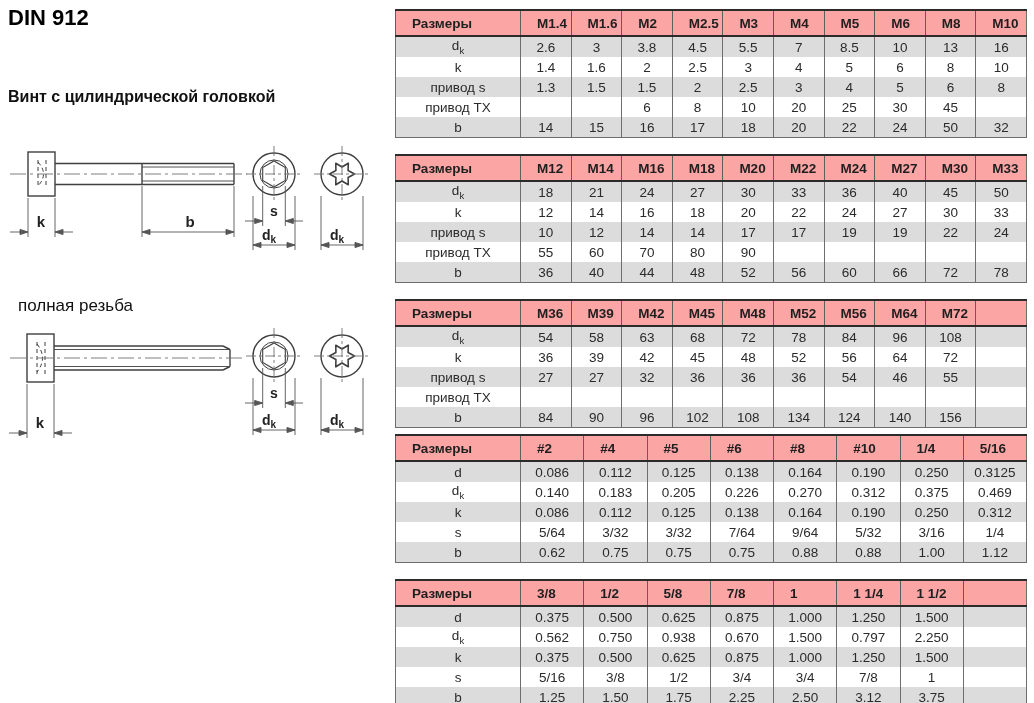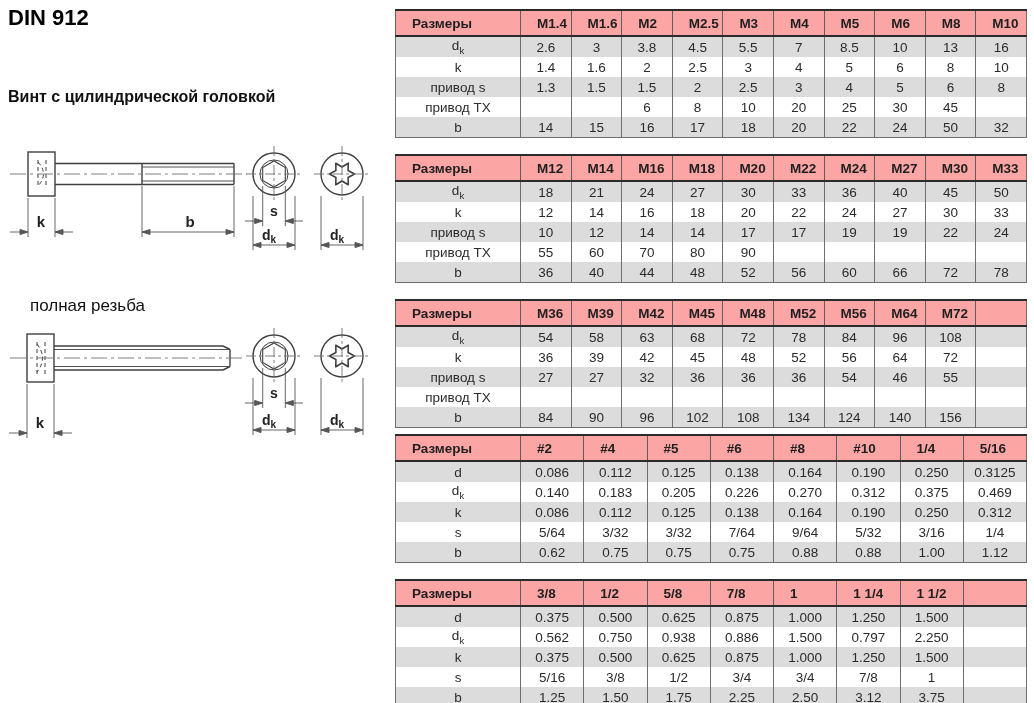--- a/index.html
+++ b/index.html
@@ -3,21 +3,21 @@
 <meta charset="utf-8">
 <style>
   html,body{margin:0;padding:0;}
   body{
     width:1034px;height:703px;background:#ffffff;position:relative;
     font-family:"Liberation Sans",sans-serif;color:#1a1a1a;overflow:hidden;
   }
   .titleblock{position:absolute;left:8px;top:2px;}
   .title-line{font-size:22px;font-weight:bold;color:#000;line-height:32px;letter-spacing:0px;}
   .subtitle{position:absolute;left:8px;top:88px;font-size:16px;color:#111;font-weight:bold;}
-  .full-thread{position:absolute;left:30px;top:296px;font-size:17px;color:#111;}
+  .full-thread{position:absolute;left:18px;top:296px;font-size:17px;color:#111;}
   .drawing1{position:absolute;left:2px;top:136px;}
   .drawing2{position:absolute;left:2px;top:320px;}
   svg text{font-family:"Liberation Sans",sans-serif;font-weight:bold;fill:#222;}
 
   .tables{position:absolute;left:395px;top:9px;width:632px;}
   table{
     border-collapse:collapse;table-layout:fixed;width:632px;
     font-size:13.5px;color:#2b2b2b;
     border:1px solid #6e6e6e;border-top:2px solid #2b2b2b;
   }
@@ -631,21 +631,21 @@
           <td>1.000</td>
           <td>1.250</td>
           <td>1.500</td>
           <td></td>
         </tr>
         <tr>
           <td>d<sub>k</sub></td>
           <td>0.562</td>
           <td>0.750</td>
           <td>0.938</td>
-          <td>0.886</td>
+          <td>0.670</td>
           <td>1.500</td>
           <td>0.797</td>
           <td>2.250</td>
           <td></td>
         </tr>
         <tr>
           <td>k</td>
           <td>0.375</td>
           <td>0.500</td>
           <td>0.625</td>

